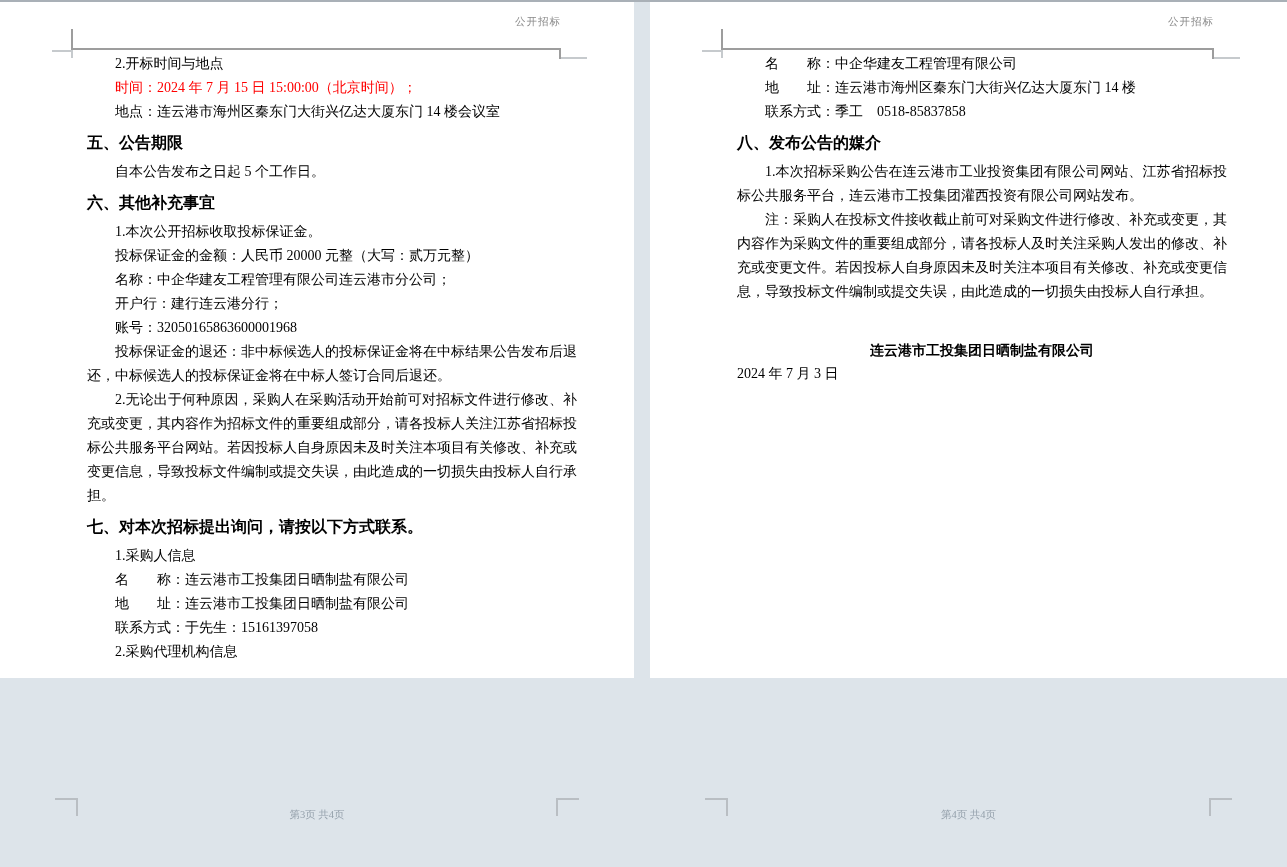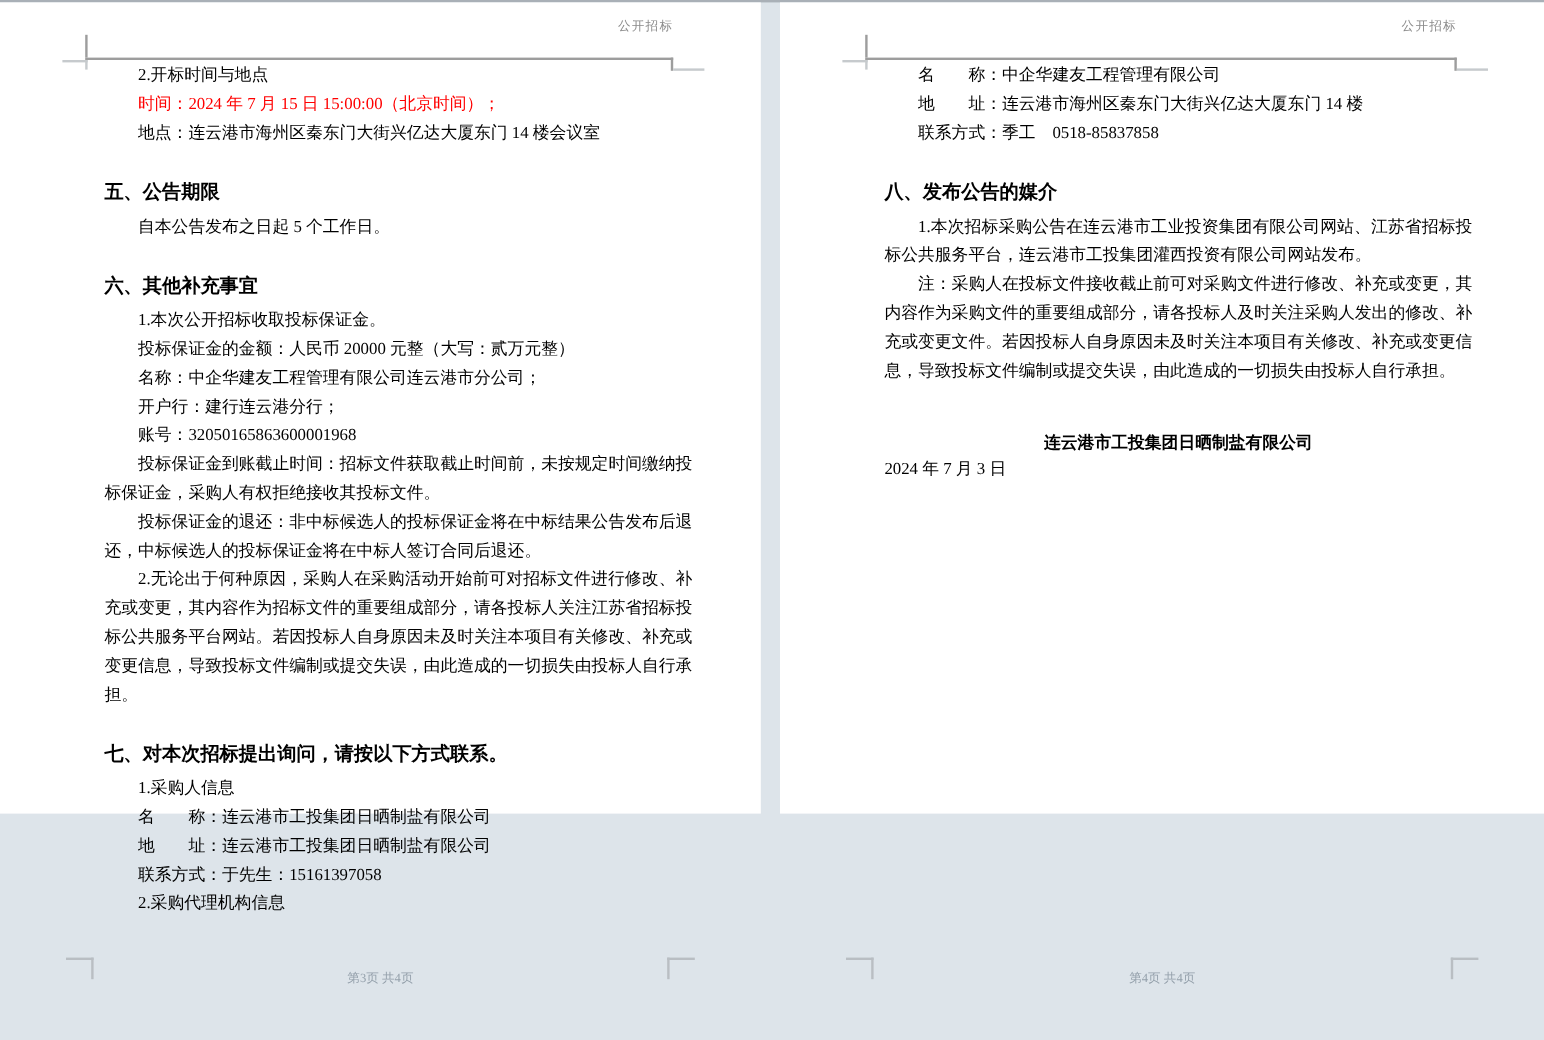--- a/index.html
+++ b/index.html
@@ -46,21 +46,21 @@
     position: absolute; top: 50px; left: 87px; width: 490px;
     font-size: 14px; line-height: 24px;
   }
   .blk { text-indent: 2em; }
   .blk-para { text-align: justify; }
   .blk-red { color: var(--red, #ff0000); }
   .blk-h {
     text-indent: 0;
     font-family: "Liberation Sans", "DejaVu Sans", sans-serif;
     font-weight: bold; font-size: 16px; line-height: 26px;
-    margin: 24px 0 4px 0;
+    margin: 6px 0 4px 0;
   }
   .blk-center-bold {
     text-indent: 0; text-align: center; font-weight: bold;
     font-family: "Liberation Sans", "DejaVu Sans", sans-serif;
     font-size: 14px;
   }
   .blk-center { text-indent: 0; }
   .blk-spacer { height: 34px; }
 
   .page-footer {
@@ -86,21 +86,20 @@
       <div class="blk blk-red">时间：2024 年 7 月 15 日 15:00:00（北京时间）；</div>
       <div class="blk blk-line">地点：连云港市海州区秦东门大街兴亿达大厦东门 14 楼会议室</div>
       <div class="blk blk-h">五、公告期限</div>
       <div class="blk blk-line">自本公告发布之日起 5 个工作日。</div>
       <div class="blk blk-h">六、其他补充事宜</div>
       <div class="blk blk-line">1.本次公开招标收取投标保证金。</div>
       <div class="blk blk-line">投标保证金的金额：人民币 20000 元整（大写：贰万元整）</div>
       <div class="blk blk-line">名称：中企华建友工程管理有限公司连云港市分公司；</div>
       <div class="blk blk-line">开户行：建行连云港分行；</div>
       <div class="blk blk-line">账号：32050165863600001968</div>
-      <div class="blk blk-para">投标保证金到账截止时间：招标文件获取截止时间前，未按规定时间缴纳投标保证金，采购人有权拒绝接收其投标文件。</div>
       <div class="blk blk-para">投标保证金的退还：非中标候选人的投标保证金将在中标结果公告发布后退还，中标候选人的投标保证金将在中标人签订合同后退还。</div>
       <div class="blk blk-para">2.无论出于何种原因，采购人在采购活动开始前可对招标文件进行修改、补充或变更，其内容作为招标文件的重要组成部分，请各投标人关注江苏省招标投标公共服务平台网站。若因投标人自身原因未及时关注本项目有关修改、补充或变更信息，导致投标文件编制或提交失误，由此造成的一切损失由投标人自行承担。</div>
       <div class="blk blk-h">七、对本次招标提出询问，请按以下方式联系。</div>
       <div class="blk blk-line">1.采购人信息</div>
       <div class="blk blk-line">名　　称：连云港市工投集团日晒制盐有限公司</div>
       <div class="blk blk-line">地　　址：连云港市工投集团日晒制盐有限公司</div>
       <div class="blk blk-line">联系方式：于先生：15161397058</div>
       <div class="blk blk-line">2.采购代理机构信息</div>
     </div>
   <div class="mark-bl"></div>

